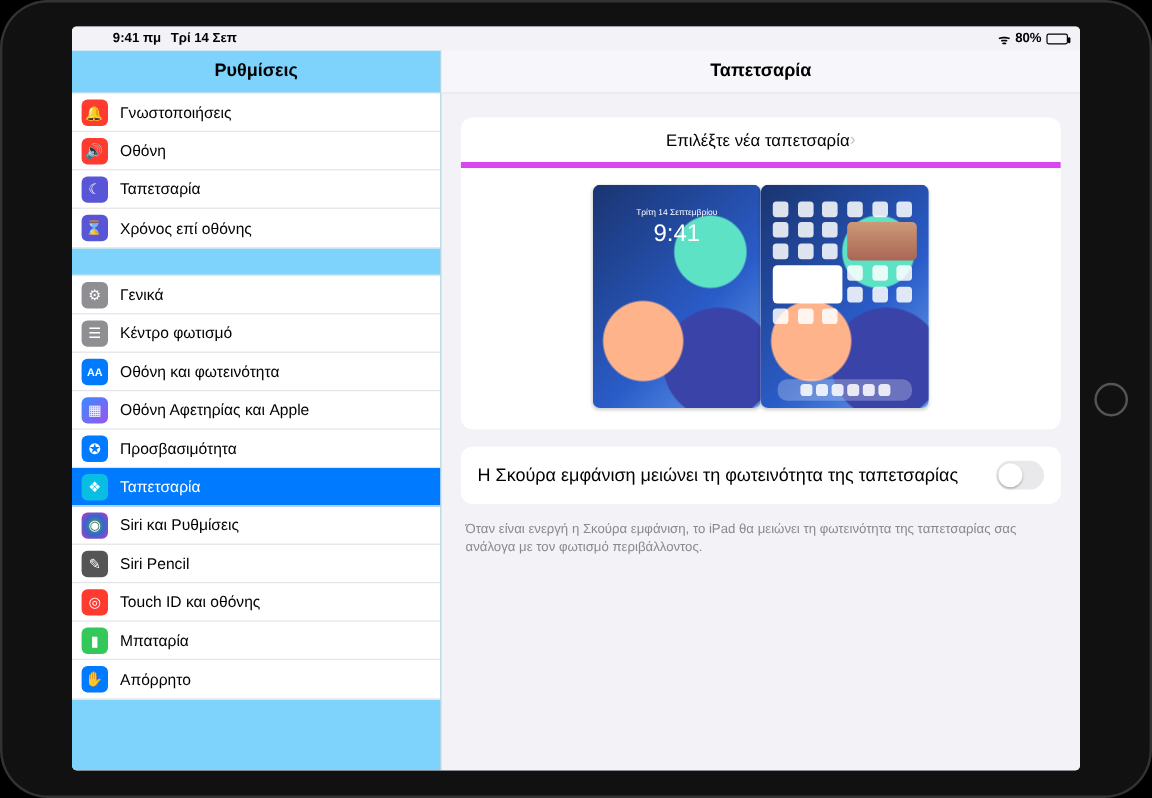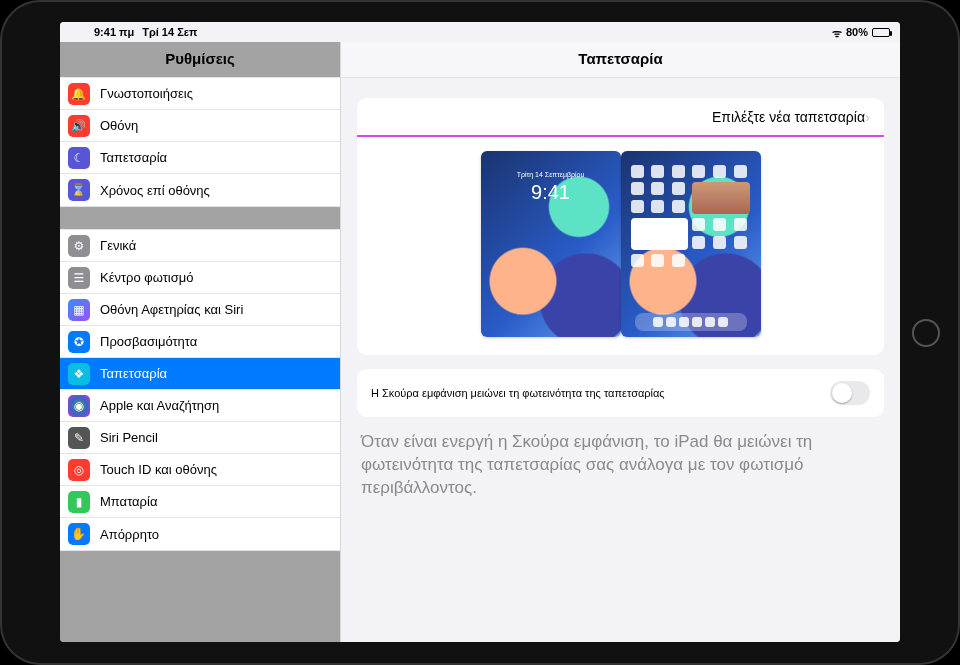--- a/index.html
+++ b/index.html
@@ -46,22 +46,22 @@
   .status-left { flex: 0 0 auto; display:flex; gap:8px;padding-left:24px;}
   .status-right { margin-left: auto; display:flex; align-items:center; gap:4px;}
   .battery-icon { width:18px; height:9px; border:1px solid #000; border-radius:2px; position:relative;}
   .battery-icon::after { content:""; position:absolute; right:-3px; top:2px; width:2px; height:5px; background:#000; border-radius:1px;}
   .battery-fill { background:#000; height:100%; width:100%; border-radius:1px;}
   .wifi { font-size:11px; }
 
   .content-area { flex:1; display:flex; overflow:hidden; }
 
   .sidebar {
-    width: 281px;
-    background: #a3a3a3;
+    width: 308px;
+    background: #7dd3fc;
     border-right: 1px solid #d8d8dc;
     display:flex; flex-direction:column;
   }
   .sidebar-title {
     text-align: center;
     font-size: 15px;
     font-weight: 600;
     padding: 8px 0 10px;
   }
   .sidebar-scroll { flex:1; overflow-y:auto; }
@@ -112,24 +112,24 @@
     border-bottom:1px solid #e3e3e8;
   }
   .detail-body { padding:20px 16px; overflow-y:auto; }
   .card {
     background:#fff;
     border-radius:10px;
     overflow:hidden;
     margin-bottom:14px;
   }
   .card-header {
-    display:flex; align-items:center; justify-content:flex-end;
+    display:flex; align-items:center; justify-content:center;
     padding:10px 14px;
     font-size:14px;
-    border-bottom:2px solid #d946ef;
+    border-bottom:5px solid #d946ef;
     cursor:pointer;
   }
   .chevron { color:#c7c7cc; font-size:15px; }
   .previews {
     display:flex; justify-content:center; gap:0;
     padding:14px 0 18px;
   }
   .preview {
     width:140px; height:186px;
     border-radius:6px;
@@ -159,32 +159,32 @@
   .widget-photo{grid-column:span 3;grid-row:span 2;height:32px;border-radius:4px;background:linear-gradient(#c97,#a65);}
   .dock{
     position:absolute;bottom:6px;left:10%;right:10%;height:18px;
     background:rgba(255,255,255,.25);border-radius:8px;
     display:flex;justify-content:center;gap:3px;align-items:center;
   }
   .dock .app{width:10px;height:10px;}
 
   .toggle-row{
     display:flex;align-items:center;justify-content:space-between;
-    padding:12px 14px;font-size:11px;
+    padding:12px 14px;font-size:15px;
   }
   .switch{
     width:40px;height:24px;border-radius:12px;background:#e9e9eb;
     position:relative;cursor:pointer;
   }
   .knob{
     position:absolute;left:2px;top:2px;width:20px;height:20px;
     border-radius:50%;background:#fff;box-shadow:0 1px 2px rgba(0,0,0,.3);
   }
   .footer-note{
-    font-size:17px;color:#8a8a8e;padding:0 4px;line-height:1.35;
+    font-size:11px;color:#8a8a8e;padding:0 4px;line-height:1.35;
   }
 </style>
 </head>
 <body>
 
 <div class="device-frame">
   <div class="home-button"></div>
   <div class="screen">
 
     <div class="status-bar">
@@ -226,34 +226,38 @@
           <div class="group">
             <div class="row">
               <div class="icon-box ic-gray">⚙</div>
               <span>Γενικά</span>
             </div>
             <div class="row">
               <div class="icon-box ic-gray">☰</div>
               <span>Κέντρο φωτισμό</span>
             </div>
             <div class="row">
+              <div class="icon-box ic-blue" style="font-size:9px;font-weight:700;">AA</div>
+              <span>Οθόνη και φωτεινότητα</span>
+            </div>
+            <div class="row">
               <div class="icon-box ic-grad">▦</div>
-              <span>Οθόνη Αφετηρίας και Siri</span>
+              <span>Οθόνη Αφετηρίας και Apple</span>
             </div>
             <div class="row">
               <div class="icon-box ic-blue">✪</div>
               <span>Προσβασιμότητα</span>
             </div>
             <div class="row selected">
               <div class="icon-box ic-cyan">❖</div>
               <span>Ταπετσαρία</span>
             </div>
             <div class="row">
               <div class="icon-box ic-siri">◉</div>
-              <span>Apple και Αναζήτηση</span>
+              <span>Siri και Ρυθμίσεις</span>
             </div>
             <div class="row">
               <div class="icon-box ic-dark">✎</div>
               <span>Siri Pencil</span>
             </div>
             <div class="row">
               <div class="icon-box ic-red">◎</div>
               <span>Touch ID και οθόνης</span>
             </div>
             <div class="row">

